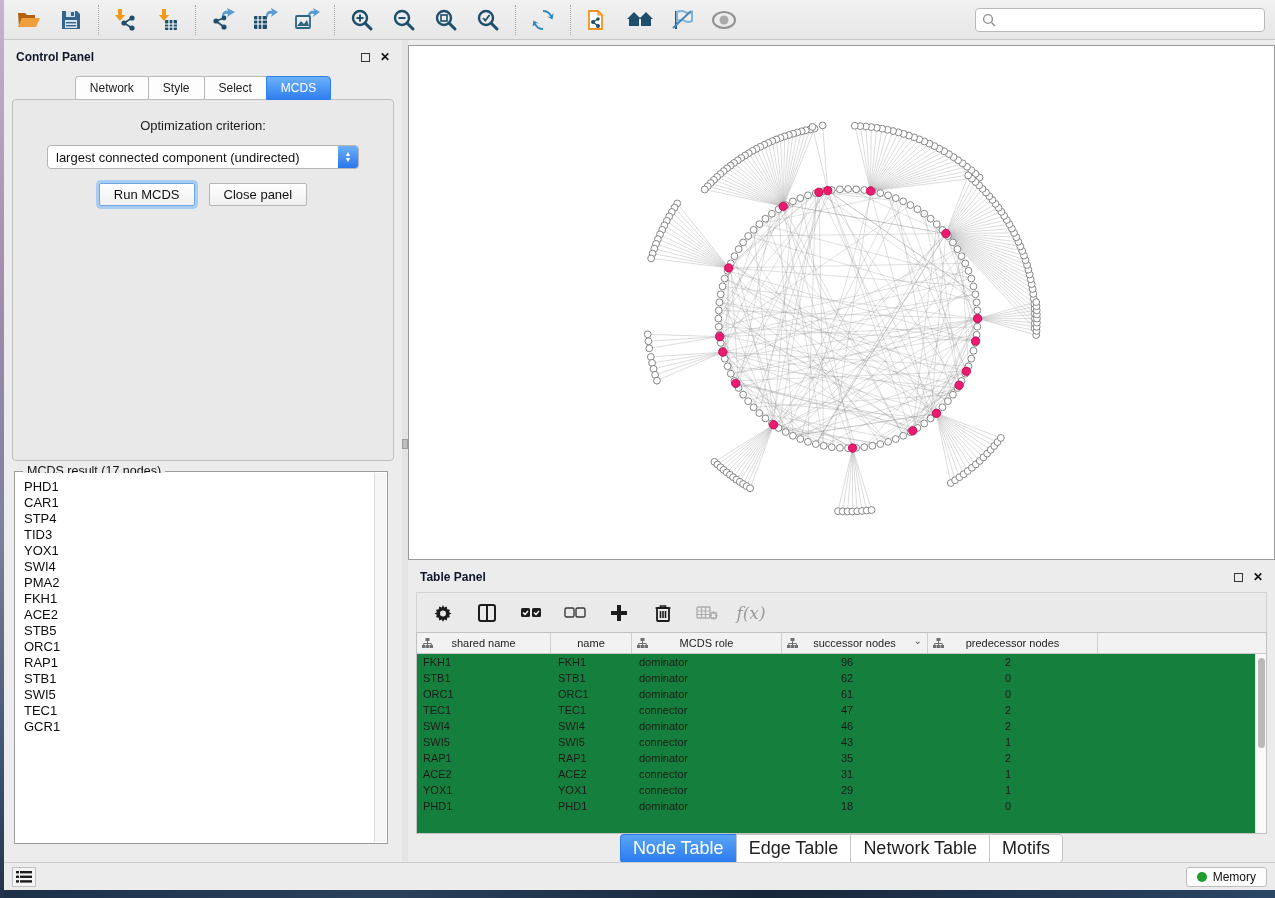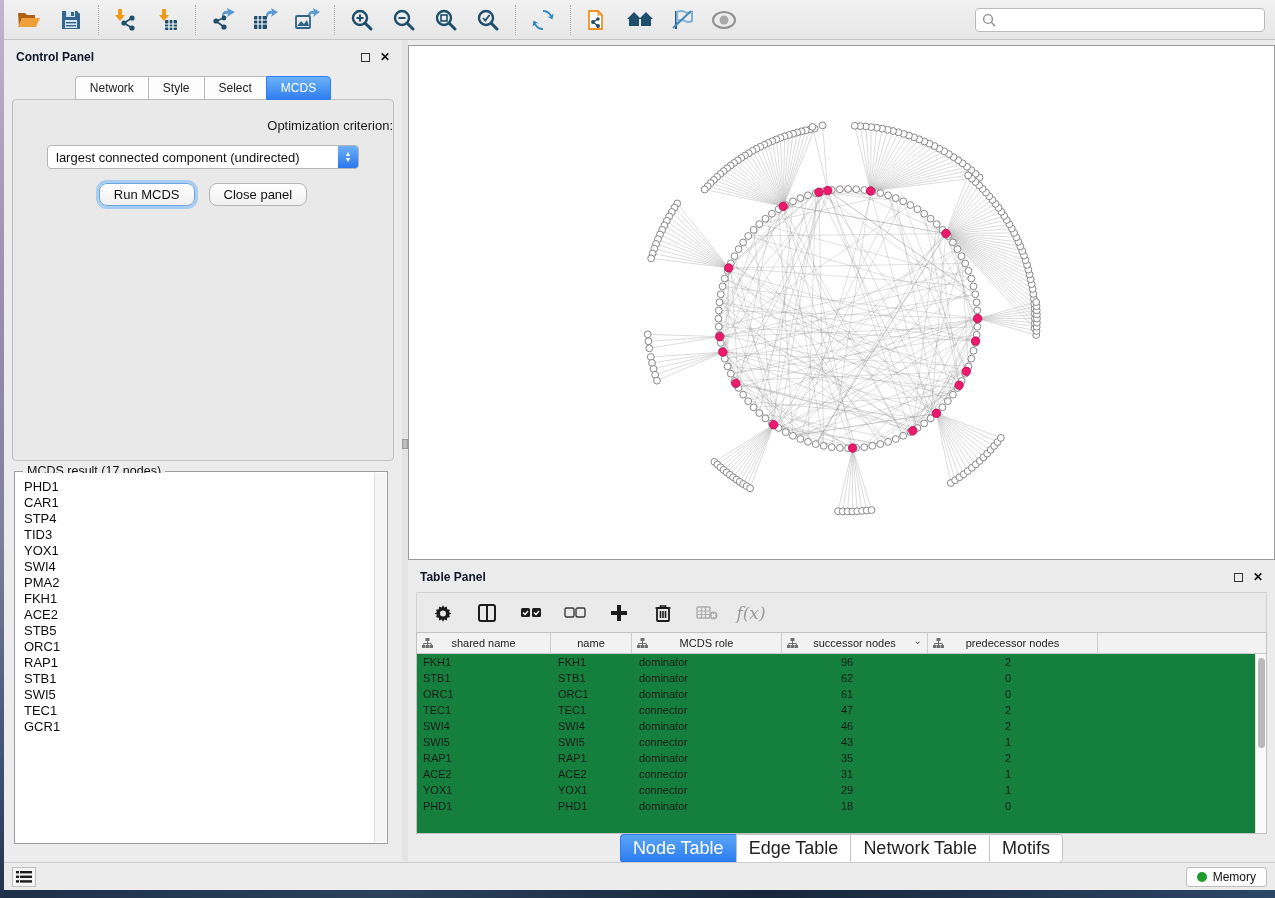--- a/index.html
+++ b/index.html
@@ -39,29 +39,29 @@
 
   .cp-tabs { display:flex; justify-content:center; margin-top:8px; position:relative; z-index:2; }
   .cp-tab { font-size:12px; padding:4px 14px; background:#fdfdfd; border:1px solid #b9b9b9; border-right:none;
     color:#222; cursor:pointer; }
   .cp-tab:first-child { border-radius:4px 0 0 0; }
   .cp-tab:last-child { border-right:1px solid #b9b9b9; border-radius:0 4px 0 0; }
   .cp-tab.active { background:linear-gradient(#6cb1f8,#2f7ef0); color:#fff; border-color:#2f7ef0; }
 
   .cp-body { margin:-1px 8px 0 8px; border:1px solid #c0c0c0; border-radius:4px; background:#e9e9e9;
     height:362px; padding-top:18px; }
-  .opt-label { text-align:right; font-size:13px; color:#1a1a1a; margin-bottom:12px; }
+  .opt-label { text-align:center; font-size:13px; color:#1a1a1a; margin-bottom:12px; }
   .dropdown { margin:0 auto; width:312px; height:24px; background:#fff; border:1px solid #b5b5b5; border-radius:4px;
     display:flex; align-items:center; overflow:hidden; cursor:pointer; }
   .dropdown .dd-text { flex:1; font-size:13px; color:#111; padding-left:8px; white-space:nowrap; }
   .dropdown .dd-step { width:20px; height:100%; background:linear-gradient(#6db0f9,#2a76ec);
     display:flex; flex-direction:column; align-items:center; justify-content:center; color:#fff; font-size:7px; line-height:6px; }
   .btn-row { display:flex; justify-content:center; gap:14px; margin-top:14px; }
   .btn { font-size:13px; color:#111; background:linear-gradient(#ffffff,#f0f0f0); border:1px solid #b5b5b5;
-    border-radius:8px; padding:3px 14px; cursor:pointer; }
+    border-radius:2px; padding:3px 14px; cursor:pointer; }
   .btn.focused { box-shadow:0 0 0 3px #a8cdf3; border-color:#6fa6e0; }
 
   .mcds-group { margin:10px 14px 18px 10px; border:1px solid #9c9c9c; position:relative; flex:1; background:#fff; }
   .mcds-legend { position:absolute; top:-8px; left:8px; background:#ececec; font-size:12.5px; color:#111; padding:0 4px; }
   .mcds-list { position:absolute; inset:1px; background:#fff; overflow:hidden; padding:6px 0 0 8px; }
   .mcds-item { font-size:13px; color:#0d0d0d; line-height:16px; }
   .mcds-scroll { position:absolute; top:1px; right:1px; bottom:1px; width:12px; background:#f5f5f5; border-left:1px solid #dcdcdc; }
 
   
   .splitter { width:6px; flex:0 0 auto; background:#e4e4e4; position:relative; }

